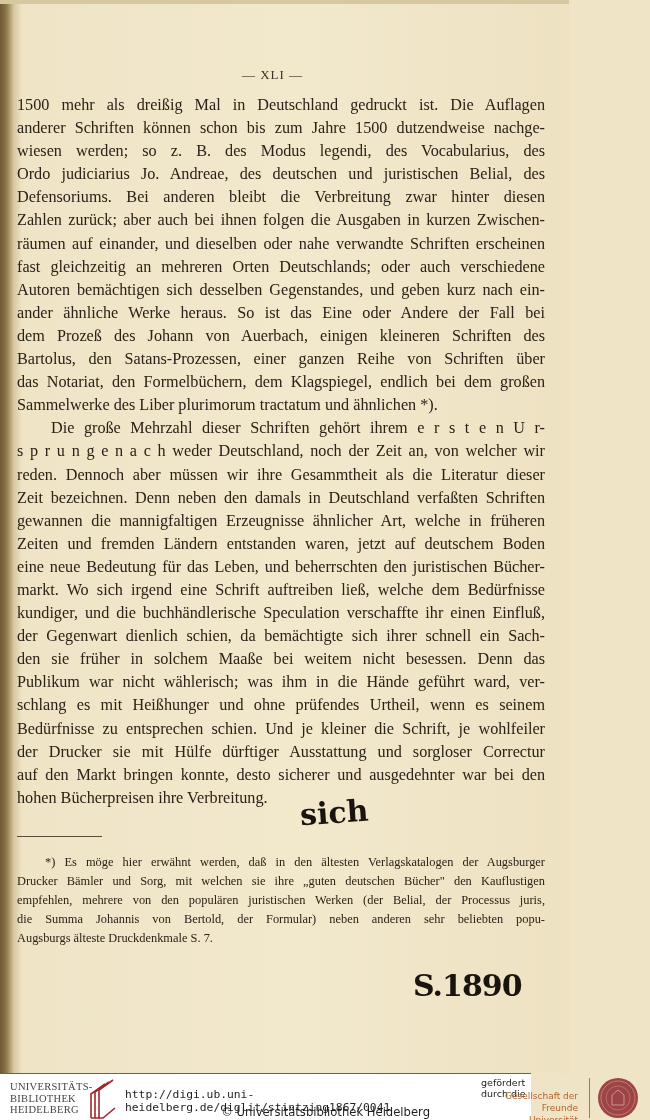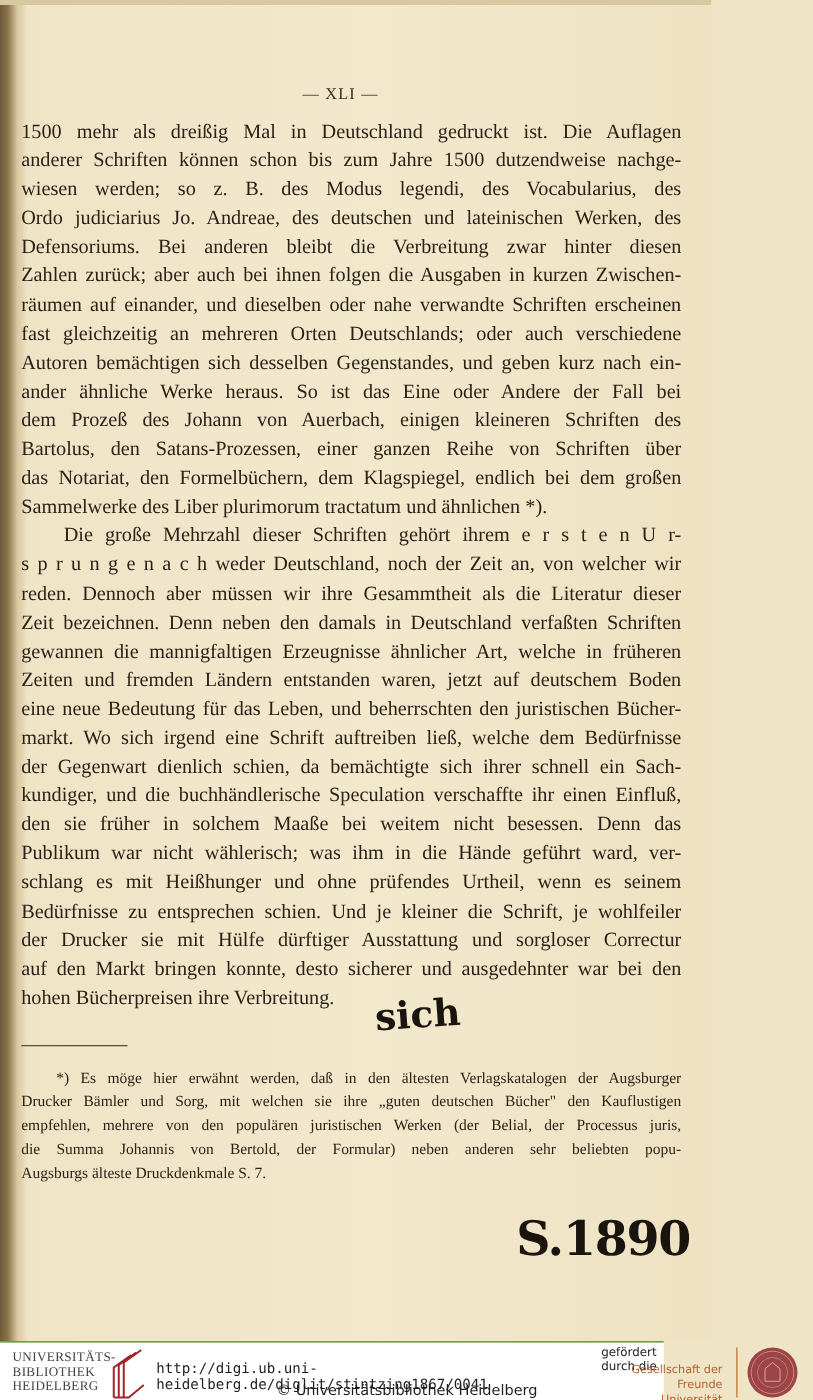--- a/index.html
+++ b/index.html
@@ -45,21 +45,21 @@
   }
   .fline.first { padding-left: 28px; }
   .fline.last { text-align-last: left; }
   .annotation-sich {
     position: absolute; left: 300px; top: 795px;
     font-family: "DejaVu Serif", serif; font-weight: bold; font-size: 30px; color: #1a140e;
     transform: rotate(-4deg);
   }
   .annotation-ref {
     position: absolute; left: 413px; top: 968px;
-    font-family: "DejaVu Serif", serif; font-weight: bold; font-size: 38px; color: #1a140e;
+    font-family: "DejaVu Serif", serif; font-weight: bold; font-size: 30px; color: #1a140e;
     letter-spacing: -1px;
   }
   .footer {
     position: absolute; left: 0; top: 1073px; width: 531px; height: 47px;
     background: #ffffff; border-top: 1px solid #4d7c0f;
   }
   .ub-logo-text {
     position: absolute; left: 10px; top: 7px;
     font-family: "Liberation Serif", serif; font-size: 10.5px; line-height: 11.5px; color: #444;
     letter-spacing: 0.3px;
@@ -88,41 +88,41 @@
 <body>
 
 <div class="page">
   <div class="page-top-edge"></div>
   <div class="page-number">— XLI —</div>
 
   <div class="body-text" id="body-text">
       <div class="line">1500 mehr als dreißig Mal in Deutschland gedruckt ist.  Die Auflagen</div>
       <div class="line">anderer Schriften können schon bis zum Jahre 1500 dutzendweise nachge-</div>
       <div class="line">wiesen werden; so z. B. des Modus legendi, des Vocabularius, des</div>
-      <div class="line">Ordo judiciarius Jo. Andreae, des deutschen und lateinischen Werken, des</div>
+      <div class="line">Ordo judiciarius Jo. Andreae, des deutschen und juristischen Belial, des</div>
       <div class="line">Defensoriums.   Bei anderen bleibt die Verbreitung zwar hinter diesen</div>
       <div class="line">Zahlen zurück; aber auch bei ihnen folgen die Ausgaben in kurzen Zwischen-</div>
       <div class="line">räumen auf einander, und dieselben oder nahe verwandte Schriften erscheinen</div>
       <div class="line">fast gleichzeitig an mehreren Orten Deutschlands; oder auch verschiedene</div>
       <div class="line">Autoren bemächtigen sich desselben Gegenstandes, und geben kurz nach ein-</div>
       <div class="line">ander ähnliche Werke heraus.   So ist das Eine oder Andere der Fall bei</div>
       <div class="line">dem Prozeß des Johann von Auerbach, einigen kleineren Schriften des</div>
       <div class="line">Bartolus, den Satans-Prozessen, einer ganzen Reihe von Schriften über</div>
       <div class="line">das Notariat, den Formelbüchern, dem Klagspiegel, endlich bei dem großen</div>
       <div class="line last">Sammelwerke des Liber plurimorum tractatum und ähnlichen *).</div>
       <div class="line indent">Die große Mehrzahl dieser Schriften gehört ihrem e r s t e n  U r-</div>
       <div class="line">s p r u n g e  n a c h  weder Deutschland, noch der Zeit an, von welcher wir</div>
       <div class="line">reden.   Dennoch aber müssen wir ihre Gesammtheit als die Literatur dieser</div>
       <div class="line">Zeit bezeichnen.  Denn neben den damals in Deutschland verfaßten Schriften</div>
       <div class="line">gewannen die mannigfaltigen Erzeugnisse ähnlicher Art, welche in früheren</div>
       <div class="line">Zeiten und fremden Ländern entstanden waren, jetzt auf deutschem Boden</div>
       <div class="line">eine neue Bedeutung für das Leben, und beherrschten den juristischen Bücher-</div>
       <div class="line">markt.   Wo sich irgend eine Schrift auftreiben ließ, welche dem Bedürfnisse</div>
+      <div class="line">kundiger, und die buchhändlerische Speculation verschaffte ihr einen Einfluß,</div>
       <div class="line">der Gegenwart dienlich schien, da bemächtigte sich ihrer schnell ein Sach-</div>
-      <div class="line">kundiger, und die buchhändlerische Speculation verschaffte ihr einen Einfluß,</div>
       <div class="line">den sie früher in solchem Maaße bei weitem nicht besessen.   Denn das</div>
       <div class="line">Publikum war nicht wählerisch; was ihm in die Hände geführt ward, ver-</div>
       <div class="line">schlang es mit Heißhunger und ohne prüfendes Urtheil, wenn es seinem</div>
       <div class="line">Bedürfnisse zu entsprechen schien.   Und je kleiner die Schrift, je wohlfeiler</div>
       <div class="line">der Drucker sie mit Hülfe dürftiger Ausstattung und sorgloser Correctur</div>
       <div class="line">auf den Markt bringen konnte, desto sicherer und ausgedehnter war bei den</div>
       <div class="line last">hohen Bücherpreisen ihre Verbreitung.</div>
     </div>
 
   <div class="annotation-sich">sich</div>

